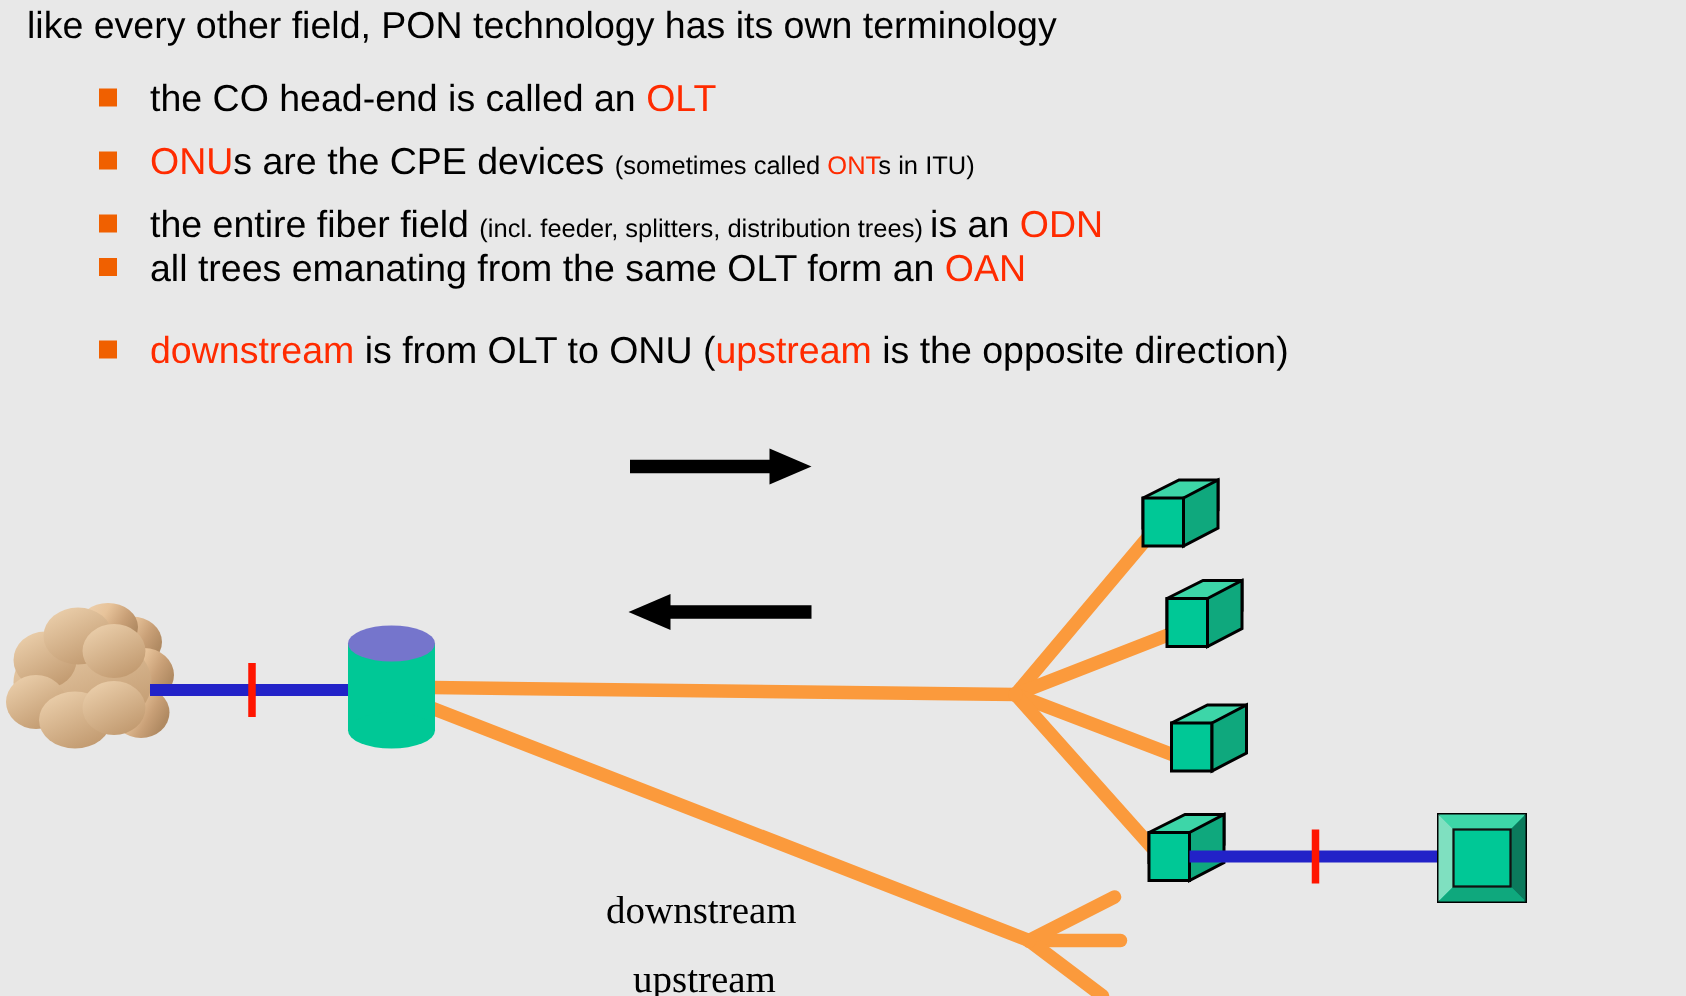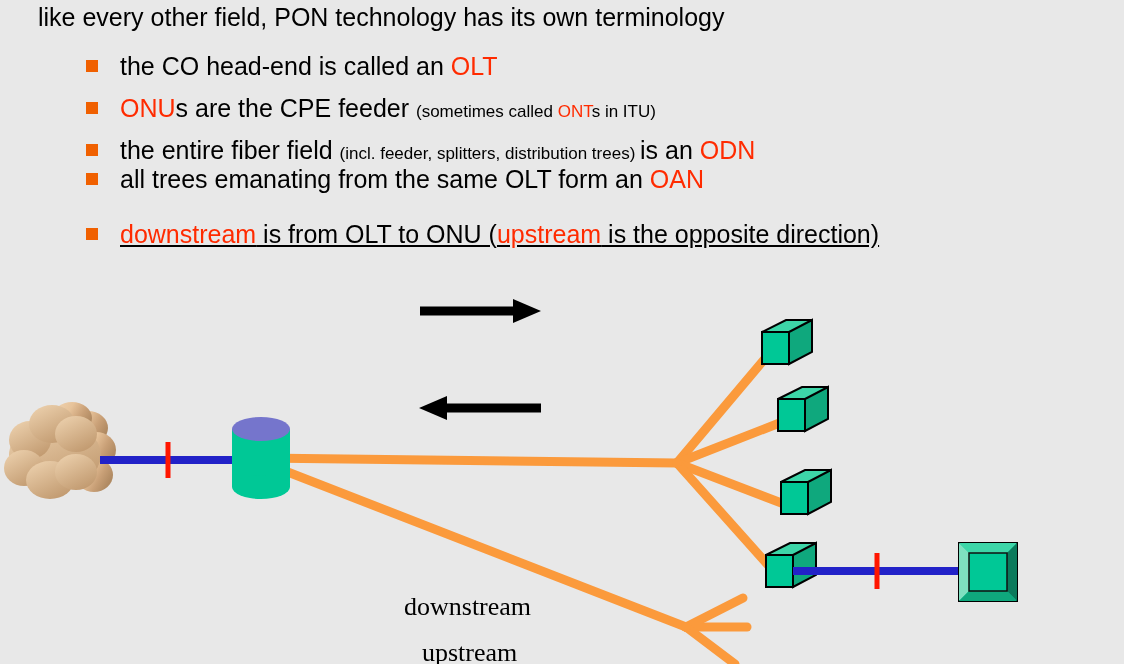--- a/index.html
+++ b/index.html
@@ -16,21 +16,20 @@
     font-family: "Liberation Sans", sans-serif;
     background: #e8e8e8;
   }
 
   
   #slide-text {
     position: absolute;
     left: 0; top: 0;
     width: 976px;
     height: 270px;
-    margin-left: 20px;
   }
   .headline {
     position: absolute;
     left: 18px;
     top: 3px;
     font-size: 25px;
     color: #000000;
     letter-spacing: 0px;
     white-space: nowrap;
   }
@@ -51,21 +50,21 @@
     margin-right: 22px;
   }
   .bullet-row .txt { display: inline; }
   .rw { color: #ff2b00; }
   .small { font-size: 17px; }
 
   #row0 { top: 52px; }
   #row1 { top: 94px; }
   #row2 { top: 136px; }
   #row3 { top: 165px; }
-  #row4 { top: 220px; text-decoration: underline; }
+  #row4 { top: 220px; }
 
   
   #diagram {
     position: absolute;
     left: 0;
     top: 272px;
     width: 1124px;
     height: 392px;
   }
   #diagram svg { display: block; }
@@ -85,21 +84,21 @@
 <body>
 
 <div id="slide-text">
 
   <div class="headline">like every other field, PON technology has its own terminology</div>
 
   <div class="bullet-row" id="row0">
     <span class="marker"></span><span class="txt"><span>the CO head-end is called an </span><span class="rw">OLT</span></span>
   </div>
   <div class="bullet-row" id="row1">
-    <span class="marker"></span><span class="txt"><span class="rw">ONU</span><span>s are the CPE feeder </span><span class="small">(sometimes called </span><span class="rw small">ONT</span><span class="small">s in ITU)</span></span>
+    <span class="marker"></span><span class="txt"><span class="rw">ONU</span><span>s are the CPE devices </span><span class="small">(sometimes called </span><span class="rw small">ONT</span><span class="small">s in ITU)</span></span>
   </div>
   <div class="bullet-row" id="row2">
     <span class="marker"></span><span class="txt"><span>the entire fiber field </span><span class="small">(incl. feeder, splitters, distribution trees) </span><span>is an </span><span class="rw">ODN</span></span>
   </div>
   <div class="bullet-row" id="row3">
     <span class="marker"></span><span class="txt"><span>all trees emanating from the same OLT form an </span><span class="rw">OAN</span></span>
   </div>
   <div class="bullet-row" id="row4">
     <span class="marker"></span><span class="txt"><span class="rw">downstream</span><span> is from OLT to ONU (</span><span class="rw">upstream</span><span> is the opposite direction)</span></span>
   </div>

